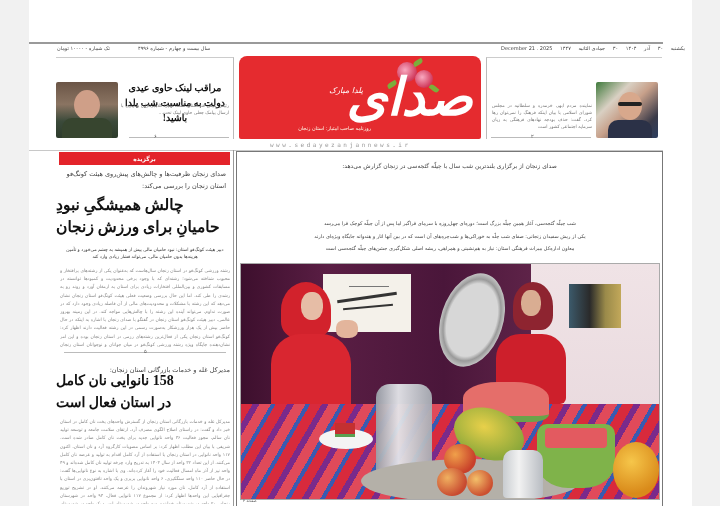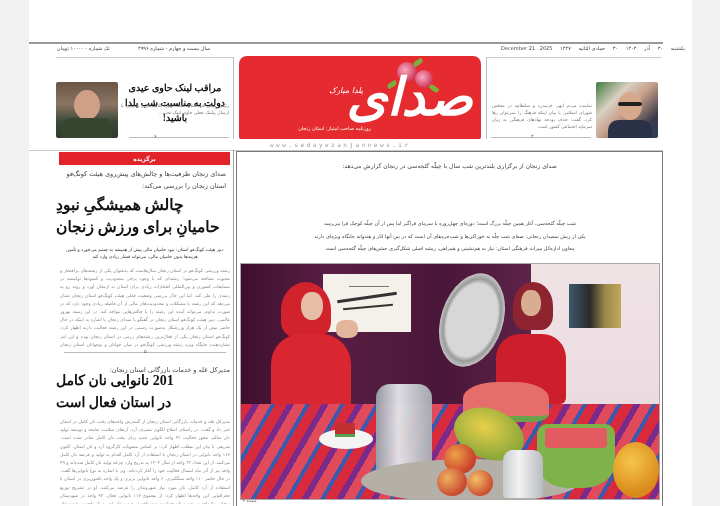--- a/index.html
+++ b/index.html
@@ -118,21 +118,21 @@
     <div class="headline" style="left:0;top:46px;width:178px;font-size:15.5px;">چالش همیشگیِ نبودِ</div>
     <div class="headline" style="left:0;top:68px;width:178px;font-size:15.5px;">حامیانِ برای ورزش زنجان</div>
     <div class="lede" style="left:4px;top:96px;width:170px;">دبیر هیئت کونگ‌فو استان: نبود حامیان مالی بیش از همیشه به چشم می‌خورد و تأمین هزینه‌ها بدون حامیان مالی، می‌تواند فشار زیادی وارد کند</div>
     <div class="body-text" style="left:4px;top:117px;width:170px;height:82px;overflow:hidden;">رشته ورزشی کونگ‌فو در استان زنجان سال‌هاست که به‌عنوان یکی از رشته‌های پرافتخار و محبوب شناخته می‌شود؛ رشته‌ای که با وجود برخی محدودیت و کمبودها توانسته در مسابقات کشوری و بین‌المللی افتخارات زیادی برای استان به ارمغان آورد و روند رو به رشدی را طی کند. اما این حال بررسی وضعیت فعلی هیئت کونگ‌فو استان زنجان نشان می‌دهد که این رشته با مشکلات و محدودیت‌های مالی از آن فاصله زیادی وجود دارد که در صورت تداوم، می‌تواند آینده این رشته را با چالش‌هایی مواجه کند. در این زمینه بهروز عالمی، دبیر هیئت کونگ‌فو استان زنجان در گفتگو با صدای زنجان با اشاره به اینکه در حال حاضر بیش از یک هزار ورزشکار به‌صورت رسمی در این رشته فعالیت دارند اظهار کرد: کونگ‌فو استان زنجان یکی از فعال‌ترین رشته‌های رزمی در استان زنجان بوده و این امر نشان‌دهنده جایگاه ویژه رشته ورزشی کونگ‌فو در میان جوانان و نوجوانان استان زنجان است.</div>
     <div class="sep" style="left:8px;top:202px;width:162px;"></div>
     <div class="teaser-dot" style="left:88px;top:198px;">۵</div>
   </div>
 
   <div>
     <div class="kicker" style="left:4px;top:214px;width:170px;">مدیرکل غله و خدمات بازرگانی استان زنجان:</div>
-    <div class="headline" style="left:0;top:222px;width:178px;font-size:14px;">201 نانوایی نان کامل</div>
+    <div class="headline" style="left:0;top:222px;width:178px;font-size:14px;">158 نانوایی نان کامل</div>
     <div class="headline" style="left:0;top:244px;width:178px;font-size:14px;">در استان فعال است</div>
     <div class="body-text" style="left:4px;top:268px;width:170px;height:86px;overflow:hidden;">مدیرکل غله و خدمات بازرگانی استان زنجان از گسترش واحدهای پخت نان کامل در استان خبر داد و گفت: در راستای اصلاح الگوی مصرف آرد، ارتقای سلامت جامعه و توسعه تولید نان سالم، مجوز فعالیت ۳۶ واحد نانوایی جدید برای پخت نان کامل صادر شده است. شریفی با بیان این مطلب اظهار کرد: بر اساس مصوبات کارگروه آرد و نان استان، اکنون ۱۱۷ واحد نانوایی در استان زنجان با استفاده از آرد کامل اقدام به تولید و عرضه نان کامل می‌کنند. از این تعداد ۳۲ واحد از سال ۱۴۰۳ به تدریج وارد چرخه تولید نان کامل شده‌اند و ۴۹ واحد نیز از آذر ماه امسال فعالیت خود را آغاز کرده‌اند. وی با اشاره به نوع نانوایی‌ها گفت: در حال حاضر ۱۱۰ واحد سنگکپزی، ۶ واحد نانوایی بربری و یک واحد تافتون‌پزی در استان با استفاده از آرد کامل، نان مورد نیاز شهروندان را عرضه می‌کنند. او در تشریح توزیع جغرافیایی این واحدها اظهار کرد: از مجموع ۱۱۷ نانوایی فعال، ۹۳ واحد در شهرستان زنجان، ۲۰ واحد در شهرستان خدابنده، سه واحد در شهرستان ابهر و یک واحد در شهرستان طارم فعالیت دارند.</div>
   </div>
 </div>
 
 <div class="main-box">
   <div class="main-kicker">صدای زنجان از برگزاری بلندترین شب سال با چیلّه گئجه‌سی در زنجان گزارش می‌دهد:</div>
   <div class="main-lede">
     <div style="white-space:nowrap;overflow:hidden;">شب چیلّه گئجه‌سی، آغاز همین چیلّه بزرگ است؛ دوره‌ای چهل‌روزه با سرمای فراگیر اما پس از آن چیلّه کوچک فرا می‌رسد</div>
     <div style="white-space:nowrap;overflow:hidden;">یکی از ریش سفیدان زنجانی: صفای شب چلّه به خوراکی‌ها و شب‌چره‌های آن است که در بین آنها انار و هندوانه جایگاه ویژه‌ای دارند</div>

